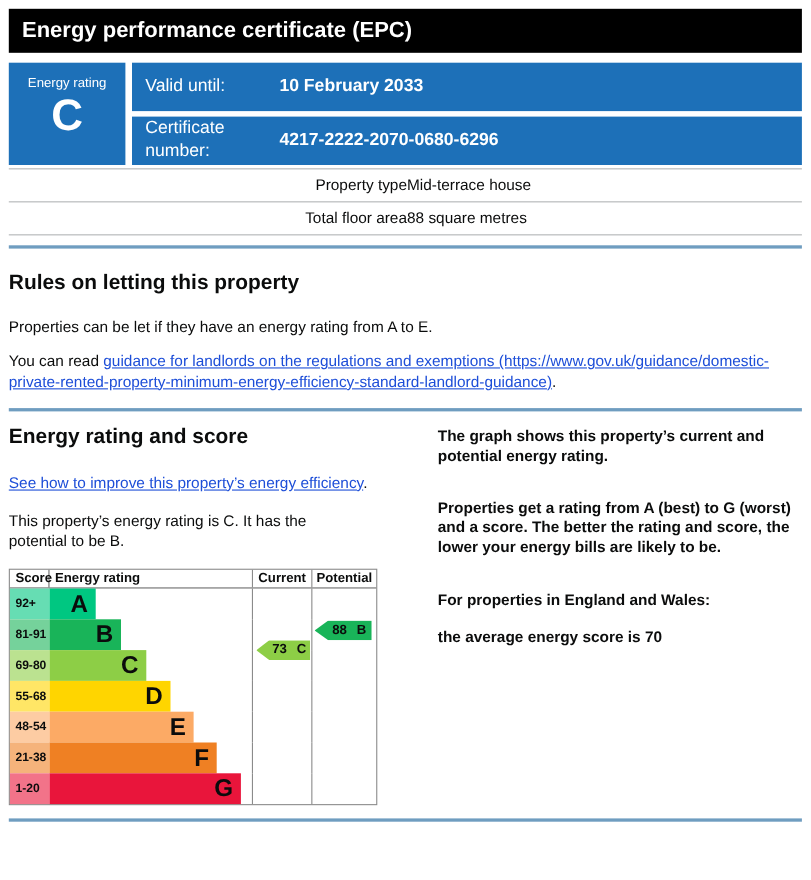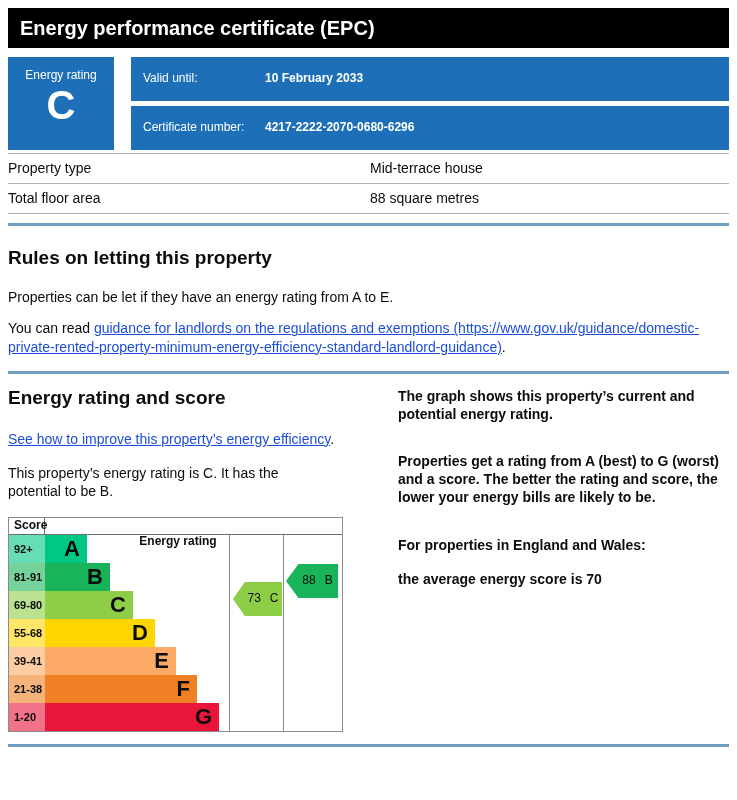--- a/index.html
+++ b/index.html
@@ -20,28 +20,28 @@
 
   
   .summary{display:flex;gap:6px;margin-top:9px;height:93px;}
   .box{background:#1d70b8;color:#fff;box-sizing:border-box;}
   .address-box{width:256px;padding:13px 14px;font-size:12px;line-height:1.5;}
   .address-box p{margin:0;}
   .rating-box{width:106px;text-align:center;padding-top:11px;}
   .rating-label{font-size:12px;}
   .rating-value{font-size:40px;font-weight:bold;line-height:1.05;}
   .right-boxes{flex:1;display:flex;flex-direction:column;gap:5px;}
-  .info-box{flex:1;display:flex;align-items:center;padding:0 12px;font-size:12px;margin-left:11px;}
+  .info-box{flex:1;display:flex;align-items:center;padding:0 12px;font-size:16px;}
   .info-label{width:122px;flex:none;}
   .info-value{font-weight:bold;}
 
   
   .property-details{margin:3px 0 0;border-top:1px solid #b1b4b6;}
   .detail-row{display:flex;border-bottom:1px solid #b1b4b6;padding:5px 0 6px;}
-  .detail-row dt{width:362px;margin:0;font-weight:normal;}
+  .detail-row dt{width:362px;margin:0;font-weight:normal;text-align:right;}
   .detail-row dd{margin:0;}
 
   
   .blue-rule{border:none;height:3px;background:#6f9dc0;margin:9px 0 0;}
   h2{font-size:19px;font-weight:bold;margin:21px 0 0;line-height:1.2;}
   .rules-p1{margin:18px 0 0;}
   .guidance-p{margin:13px 0 0;max-width:721px;}
   a.govlink{color:#1d4ed8;text-decoration:underline;cursor:pointer;}
   .rule-2{margin-top:15px;}
 
@@ -52,35 +52,35 @@
   .col-left .narrow{max-width:312px;margin:16px 0 0;}
   .col-left .link-p{max-width:330px;margin:20px 0 0;}
   .col-right{width:331px;flex:none;}
   .col-right p{margin:0 0 29px;font-weight:bold;}
   .col-right .avg{margin-bottom:0;}
   .col-right .pre-avg{margin-bottom:16px;}
   .col-right .avg span{display:block;}
 
   
   .epc-graph{position:relative;width:333px;margin-top:17px;border:1px solid #8b8b8b;box-sizing:content-box;}
-  .epc-head{display:flex;height:16px;align-items:center;font-weight:bold;font-size:12px;border-bottom:1px solid #6d6d6d;flex-direction:column;}
+  .epc-head{display:flex;height:16px;align-items:center;font-weight:bold;font-size:12px;border-bottom:1px solid #6d6d6d;}
   .epc-head .hs{width:36px;box-sizing:border-box;padding-left:5px;align-self:stretch;display:flex;align-items:center;border-right:1px solid #6d6d6d;}
   .epc-head .hr{flex:1;padding-left:5px;}
   .epc-head .hc{width:54px;box-sizing:border-box;text-align:center;align-self:stretch;display:flex;align-items:center;justify-content:center;border-left:1px solid #8b8b8b;}
   .epc-head .hp{width:59px;box-sizing:border-box;text-align:center;align-self:stretch;display:flex;align-items:center;justify-content:center;border-left:1px solid #8b8b8b;}
   .epc-row{display:flex;height:28px;}
   .epc-score{width:36px;box-sizing:border-box;padding-left:5px;font-weight:bold;font-size:11px;display:flex;align-items:center;}
   .epc-bar-area{flex:1;}
   .epc-bar{height:28px;display:flex;align-items:center;justify-content:flex-end;padding-right:7px;box-sizing:border-box;font-weight:bold;font-size:22px;}
   .epc-cur{width:54px;box-sizing:border-box;border-left:1px solid #8b8b8b;}
   .epc-pot{width:59px;box-sizing:border-box;border-left:1px solid #8b8b8b;}
   .epc-arrow{
-    position:absolute;height:34px;display:flex;align-items:center;justify-content:center;
+    position:absolute;height:18px;display:flex;align-items:center;justify-content:center;
     gap:9px;padding-left:11px;box-sizing:border-box;
-    font-weight:normal;font-size:12px;color:#0b0c0c;
+    font-weight:bold;font-size:12px;color:#0b0c0c;
     clip-path:polygon(0 50%, 24% 0, 100% 0, 100% 100%, 24% 100%);
   }
   .bottom-rule{margin-top:12px;}
 </style>
 </head>
 <body>
 
 <div class="page">
 
   <header class="masthead">
@@ -165,21 +165,21 @@
             </div>
             <div class="epc-row">
               <div class="epc-score" style="background: rgb(255, 230, 102);">55-68</div>
               <div class="epc-bar-area">
                 <div class="epc-bar" style="background: rgb(255, 213, 0); width: 110px;">D</div>
               </div>
               <div class="epc-cur"></div>
               <div class="epc-pot"></div>
             </div>
             <div class="epc-row">
-              <div class="epc-score" style="background: rgb(253, 204, 163);">39-41</div>
+              <div class="epc-score" style="background: rgb(253, 204, 163);">48-54</div>
               <div class="epc-bar-area">
                 <div class="epc-bar" style="background: rgb(252, 170, 101); width: 131px;">E</div>
               </div>
               <div class="epc-cur"></div>
               <div class="epc-pot"></div>
             </div>
             <div class="epc-row">
               <div class="epc-score" style="background: rgb(245, 179, 123);">21-38</div>
               <div class="epc-bar-area">
                 <div class="epc-bar" style="background: rgb(239, 128, 35); width: 152px;">F</div>

